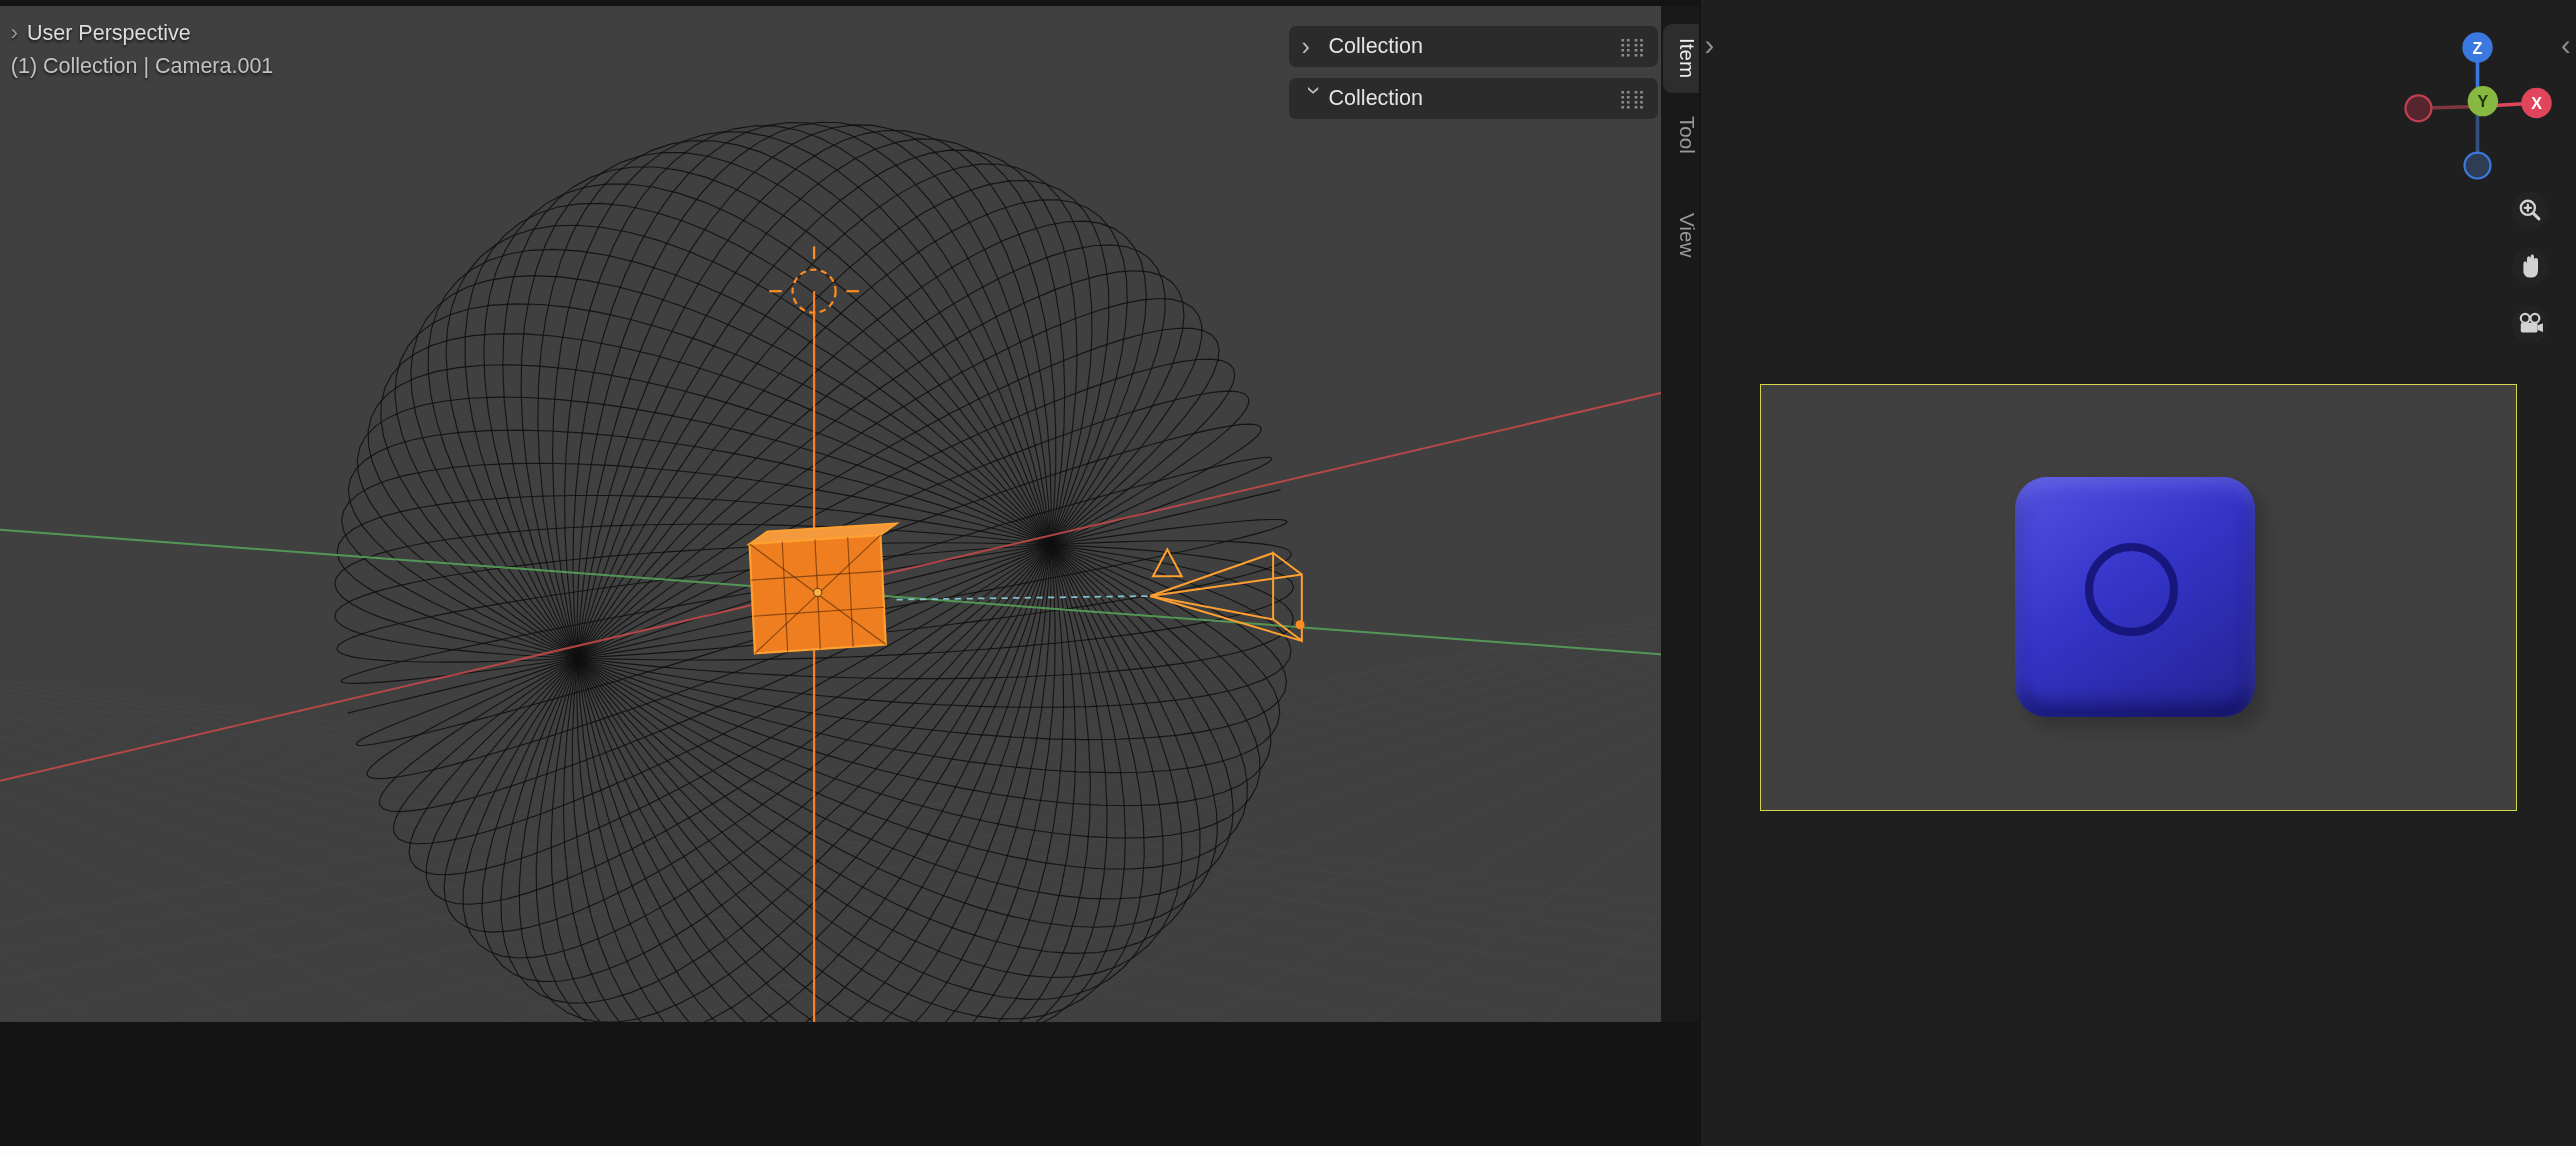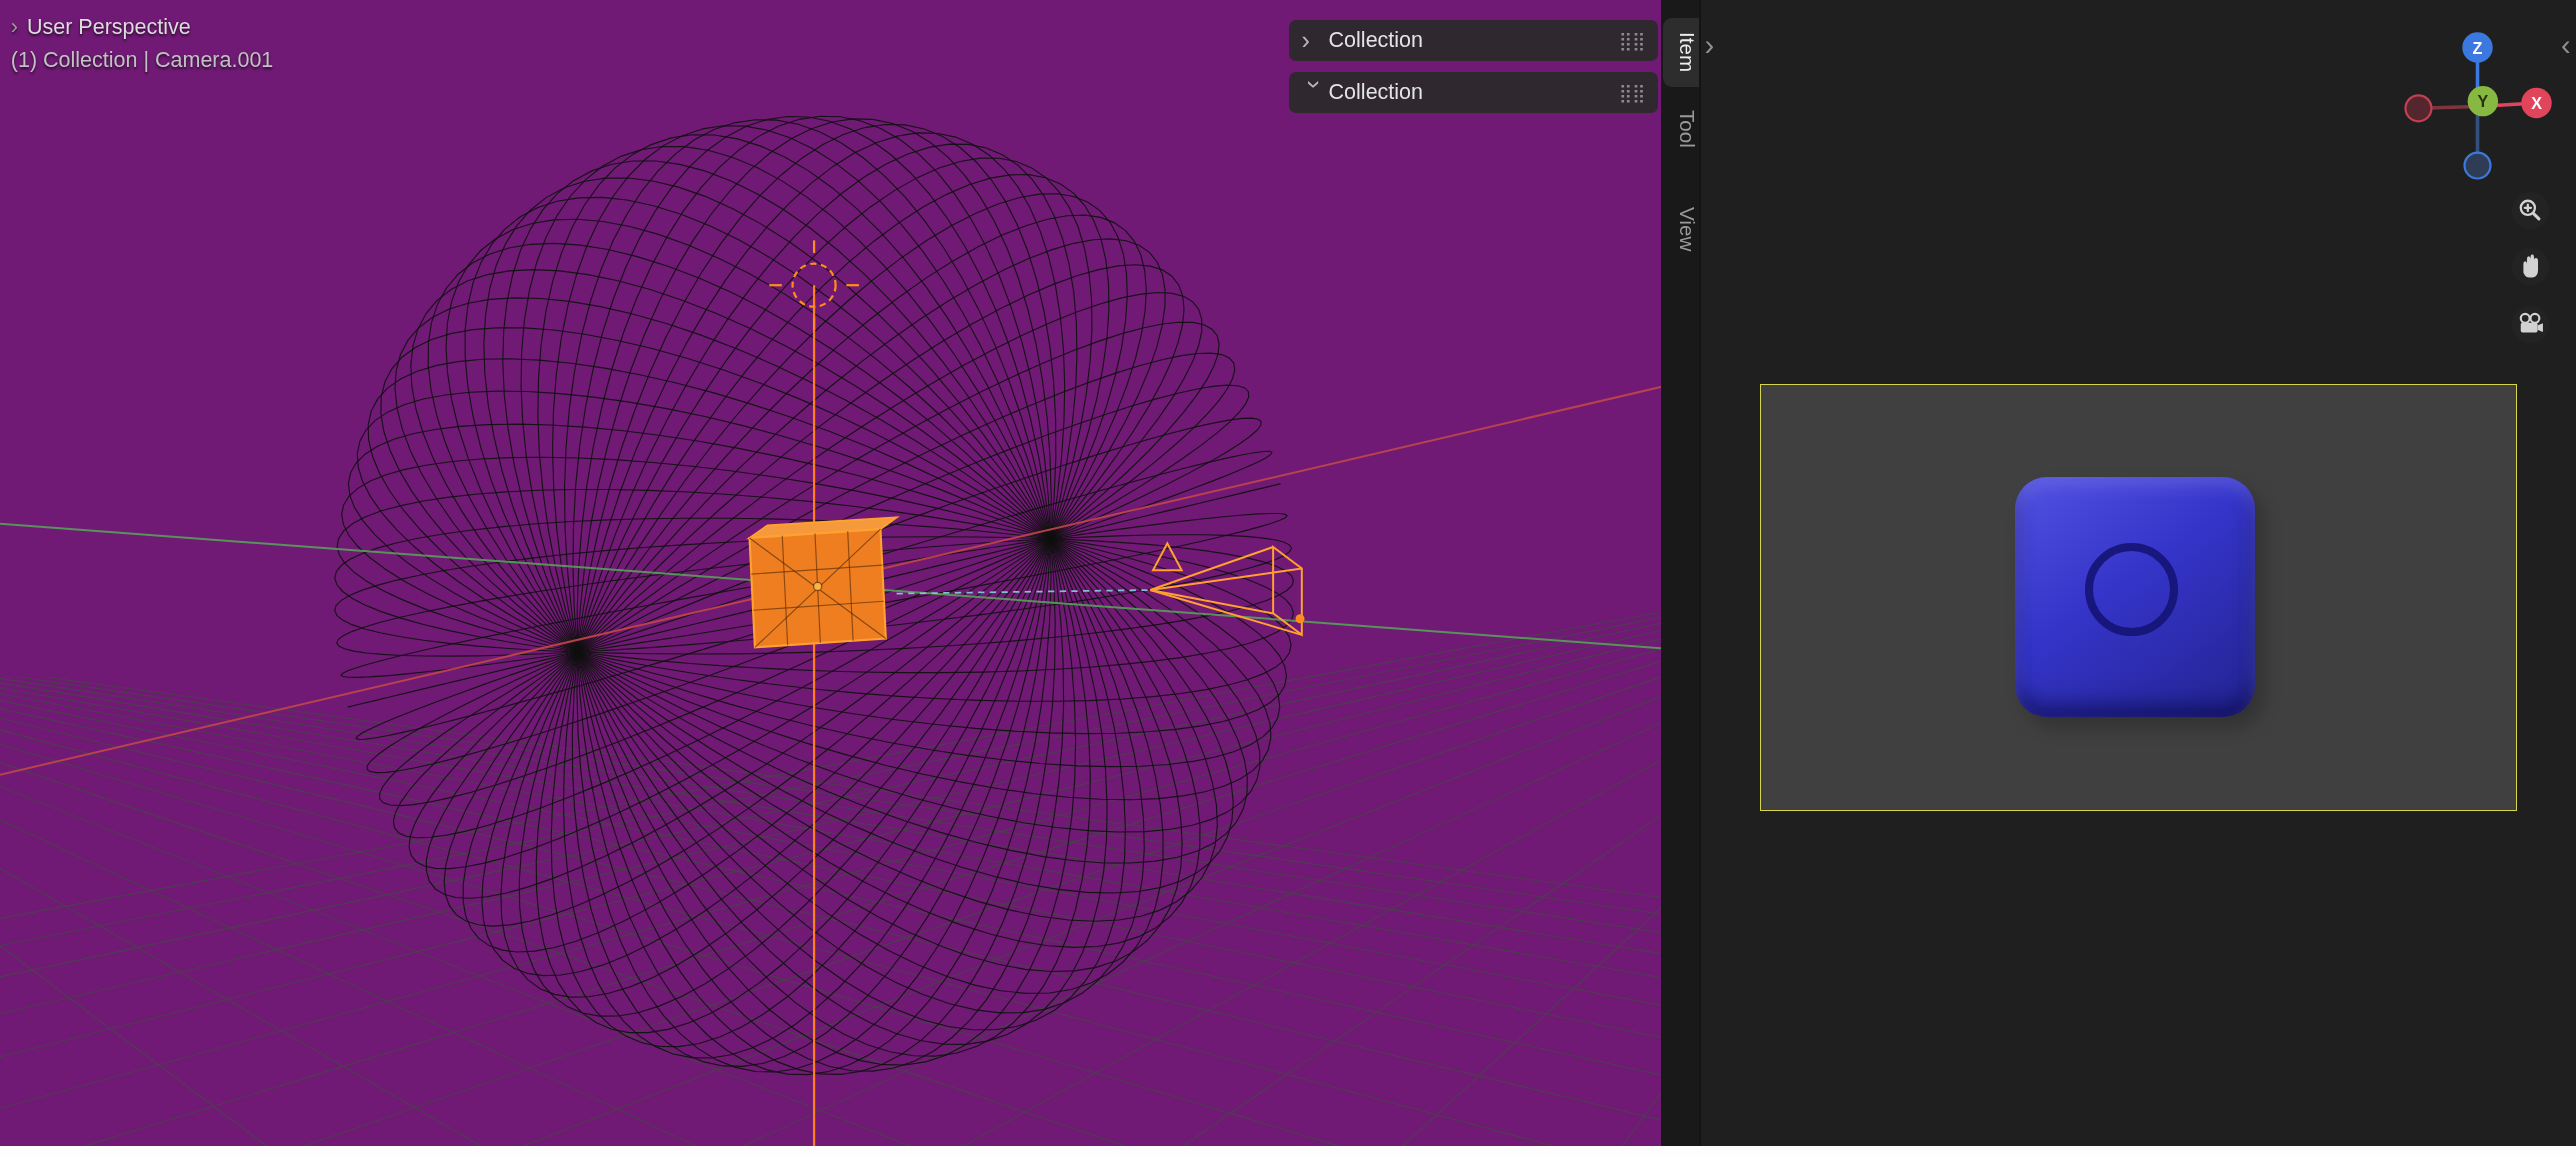--- a/index.html
+++ b/index.html
@@ -2,21 +2,21 @@
 <html style="font-size:14.3px"><head>
 <meta charset="utf-8">
 <style>
   html,body{margin:0;padding:0;}
   body{
     width:2576px;height:1158px;position:relative;overflow:hidden;
     background:#141414;font-family:"Liberation Sans",sans-serif;
     -webkit-font-smoothing:antialiased;
   }
   
-  #left-viewport{position:absolute;left:0;top:0;width:1699px;height:1146px;background:#701a75;overflow:hidden;}
+  #left-viewport{position:absolute;left:0;top:6px;width:1699px;height:1016px;background:#404040;overflow:hidden;}
   #scene-svg{position:absolute;left:0;top:0;}
   .vp-header{position:absolute;left:10.8px;top:10.8px;color:#dcdcdc;font-size:21.5px;line-height:33px;text-shadow:0 1.8px 2.7px rgba(0,0,0,.65);}
   .vp-header .tiny-chev{color:#9b9b9b;font-size:21.5px;margin-right:9px;}
   .vp-header .line2{color:#c2c2c2;}
   
   #n-panel{position:absolute;right:41px;top:20px;width:369px;}
   .panel-row{height:41px;background:rgba(42,42,42,.93);border-radius:7.2px;margin-bottom:10.8px;
     display:flex;align-items:center;padding:0 12.6px;color:#e4e4e4;font-size:21.5px;}
   .panel-row .chev{color:#b8b8b8;font-size:25px;width:27px;display:inline-block;}
   .panel-row .chev.down{transform:rotate(90deg);transform-origin:45% 50%;}

